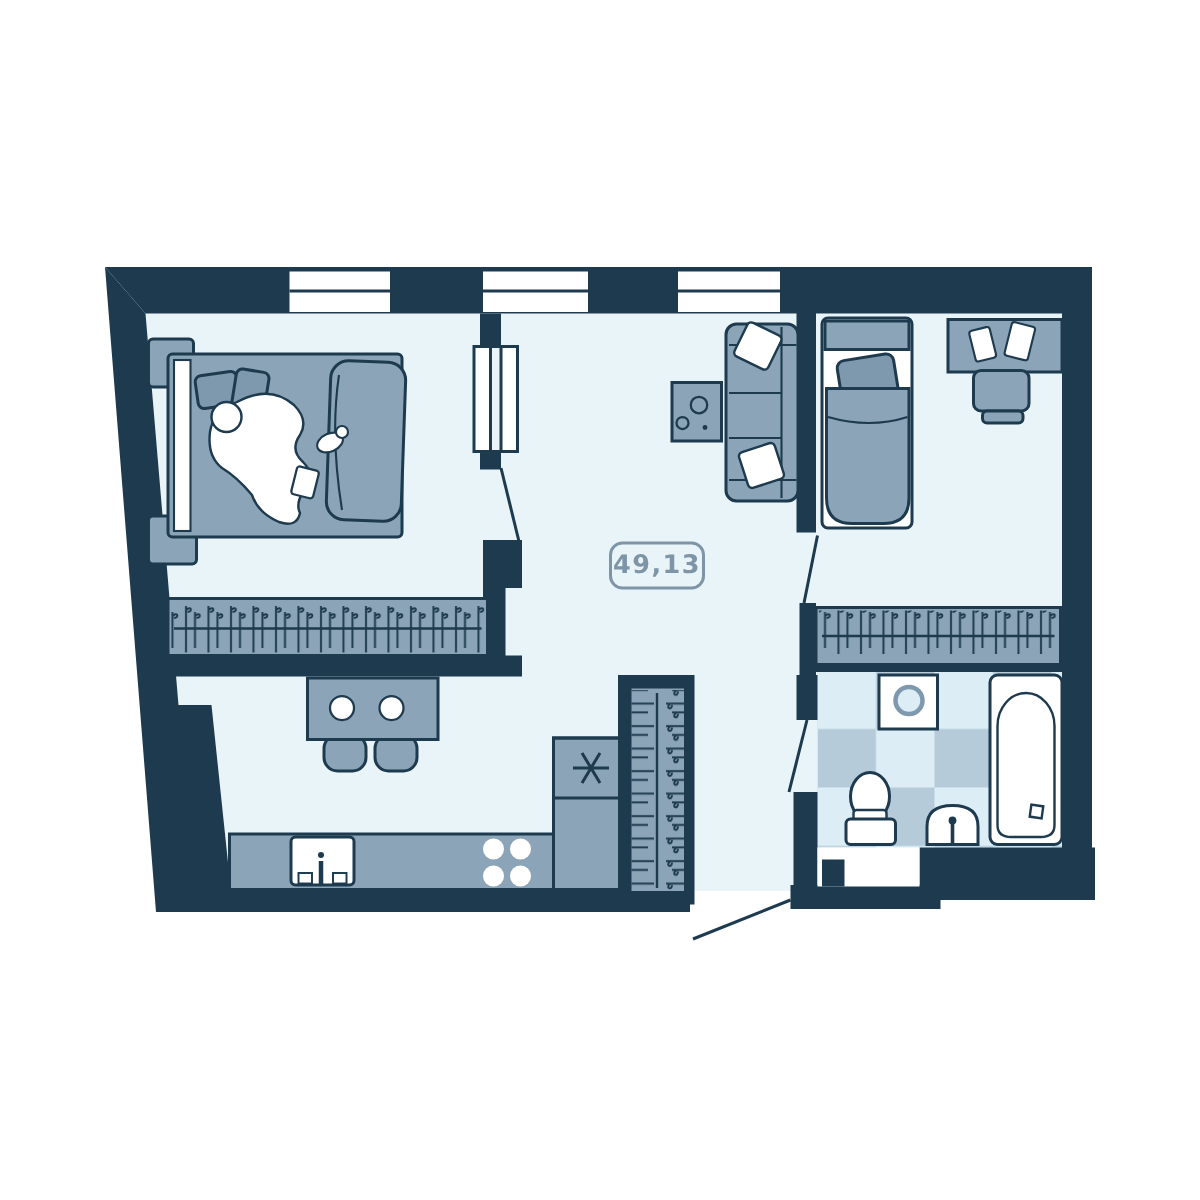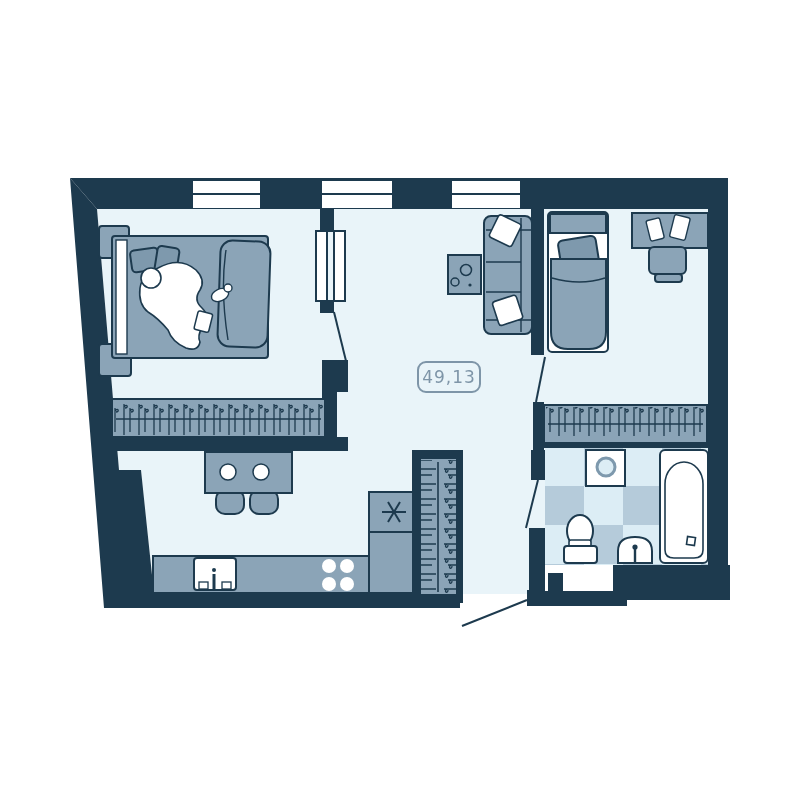--- a/index.html
+++ b/index.html
@@ -7,24 +7,24 @@
          font-family:"DejaVu Sans","Liberation Sans",sans-serif;overflow:hidden;}
   svg{position:absolute;left:0;top:0;}
   .wall{fill:var(--wall);}
   .floor{fill:var(--floor);}
   .furn{fill:var(--furniture);stroke:var(--wall);stroke-width:2;}
   .furnd{fill:var(--furniture_dark);stroke:var(--wall);stroke-width:2;}
   .whitem{fill:var(--white);stroke:var(--wall);stroke-width:2;}
   .thin{stroke:var(--wall);stroke-width:1.4;fill:none;}
   .swing{stroke:var(--wall);stroke-width:2;fill:none;}
   .rail{stroke:var(--wall);stroke-width:1.6;fill:none;}
-  .area-label{position:absolute;left:417px;top:361px;width:60px;height:28px;
+  .area-label{position:absolute;left:406px;top:361px;width:60px;height:28px;
       border:2.5px solid var(--label);border-radius:9px;background:var(--floor);
       color:var(--label);display:flex;align-items:center;justify-content:center;
-      font-size:17px;font-weight:400;letter-spacing:1px;}
+      font-size:17px;font-weight:700;letter-spacing:1px;}
 </style>
 </head>
 <body>
 
 <div class="stage">
 <svg width="800" height="800" viewBox="0 0 800 800">
   <defs>
     <pattern id="tiles" x="545" y="447" width="78" height="78" patternUnits="userSpaceOnUse">
       <rect width="78" height="78" fill="var(--tile_light)"></rect>
       <rect x="39" width="39" height="39" fill="var(--tile_mid)"></rect>

